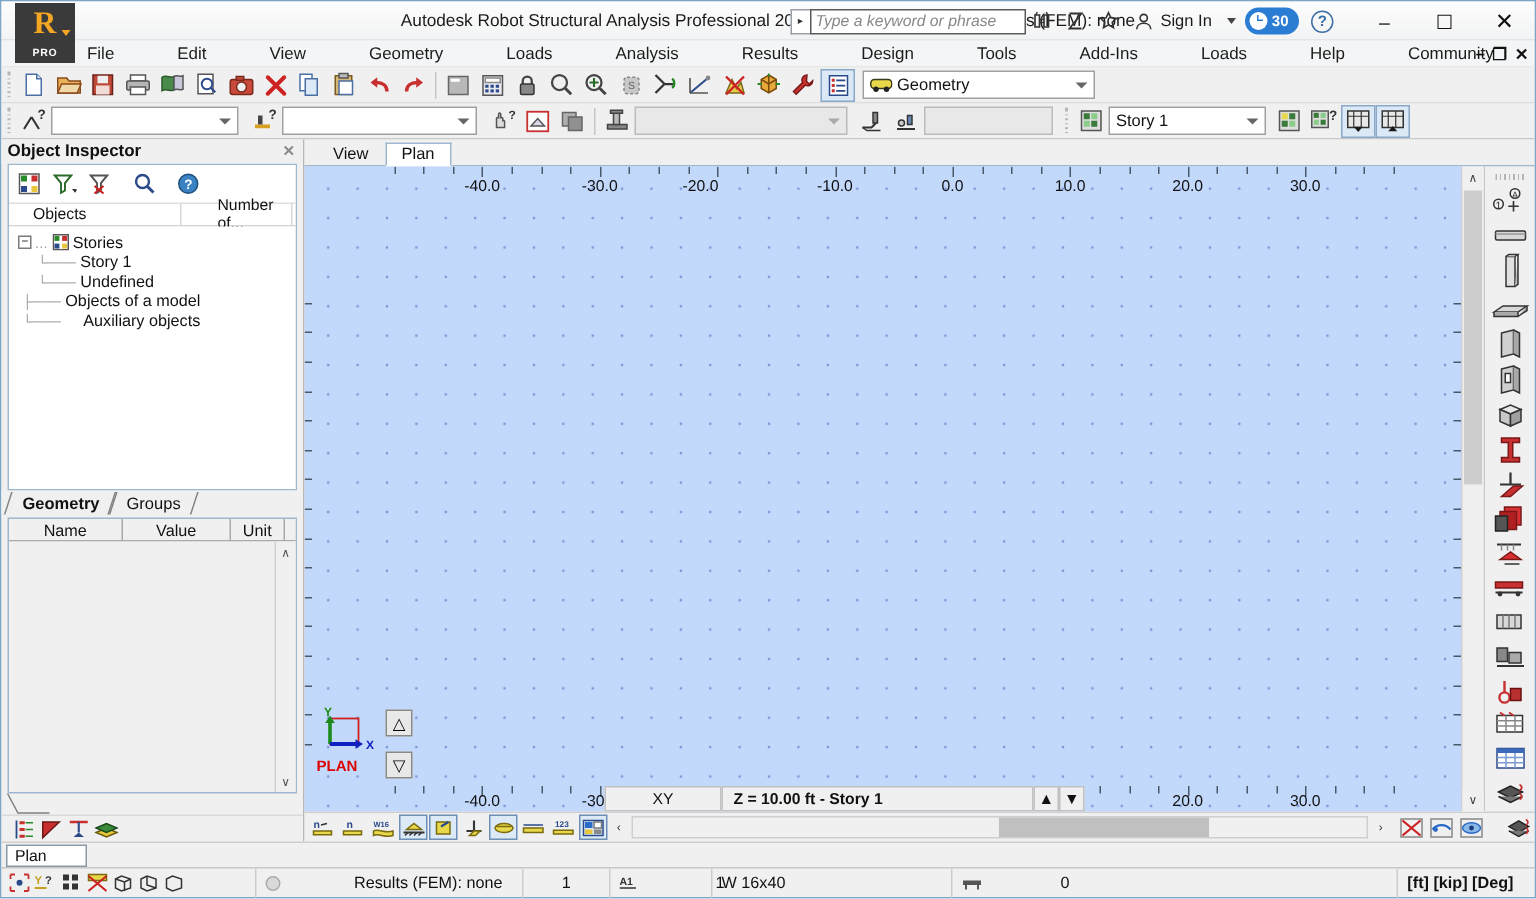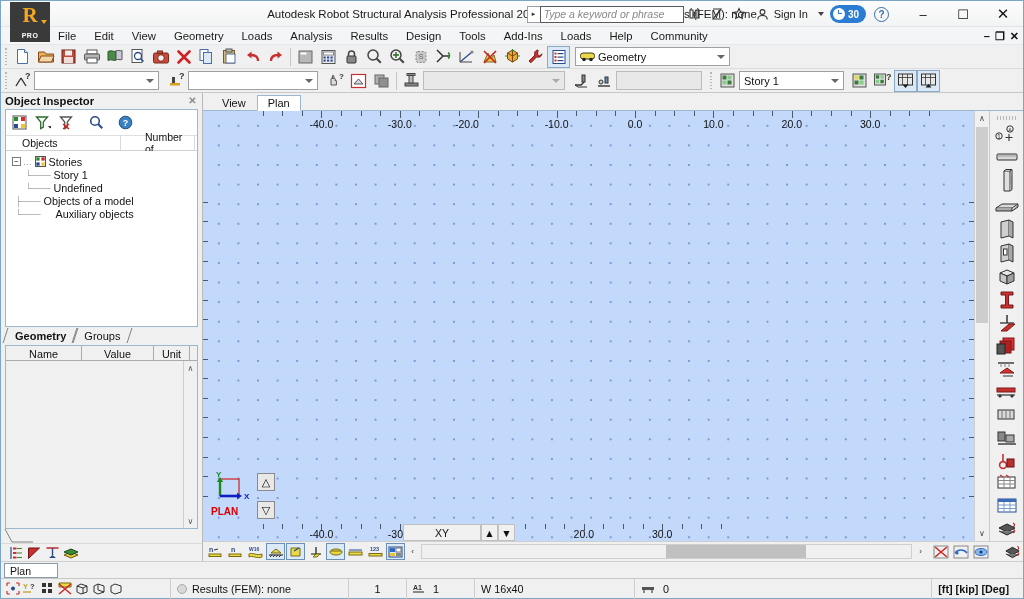--- a/index.html
+++ b/index.html
@@ -141,20 +141,21 @@
   .wbtn:last-child { font-size: 15px; }
 
   
   .menubar {
     height: 18px; min-height: 18px;
     background: #f4f5f6;
     display: flex; align-items: center;
     padding-left: 48px;
     position: relative;
     border-bottom: 1px solid #e6e7e8;
+    gap: 24px;
   }
   .menu-item {
     padding: 0 9px; height: 18px;
     display: flex; align-items: center;
     font-size: 11.3px; color: #1b1b1b;
     cursor: default;
   }
   .mdi-btns {
     position: absolute; right: 4px; top: 0;
     height: 18px; display: flex; align-items: center;
@@ -498,20 +499,21 @@
   }
   .sb-iconcell {
     display: flex; align-items: center; gap: 3px;
     padding: 0 5px; height: 20px;
   }
   .sb-cell {
     height: 20px; display: flex; align-items: center;
     padding: 0 6px;
     border-left: 1px solid #cdcdcd;
     white-space: nowrap;
+    gap: 44px;
   }
   .sb-cell.noborder { border-left: none; }
   .fem-dot {
     width: 10px; height: 10px; border-radius: 50%;
     background: #d9d9d9; border: 1px solid #aaa; margin-right: 5px;
   }
   .spacer { flex: 1; }
   svg { display: block; }
 </style>
 </head>
@@ -1167,20 +1169,21 @@
                 <div class="tick" style="left: 98.8px; top: 0px;"></div>
                 <div class="tick maj" style="left: 118.4px; top: 0px;"></div>
                 <div class="ticklabel" style="left: 118.4px; top: 4px;">-40.0</div>
                 <div class="tick" style="left: 138px; top: 0px;"></div>
                 <div class="tick" style="left: 157.6px; top: 0px;"></div>
                 <div class="tick" style="left: 177.2px; top: 0px;"></div>
                 <div class="tick maj" style="left: 196.8px; top: 0px;"></div>
                 <div class="ticklabel" style="left: 196.8px; top: 4px;">-30.0</div>
               </div>
             <div class="br-seg" style="width:78px;">XY</div>
+            <div class="br-seg" style="width:208px; justify-content:flex-start; padding-left:7px; font-weight:bold;">Z = 10.00 ft - Story 1</div>
             <div class="br-seg" style="width:17px;">▲</div>
             <div class="br-seg" style="width:17px;">▼</div>
             <div style="flex:1; height:17px; position:relative; overflow:hidden;" id="bottomRulerR">
                 <div class="tick" style="left: 10px; top: 0px;"></div>
                 <div class="tick" style="left: 29.6px; top: 0px;"></div>
                 <div class="tick" style="left: 49.2px; top: 0px;"></div>
                 <div class="tick maj" style="left: 68.8px; top: 0px;"></div>
                 <div class="ticklabel" style="left: 68.8px; top: 4px;">20.0</div>
                 <div class="tick" style="left: 88.4px; top: 0px;"></div>
                 <div class="tick" style="left: 108px; top: 0px;"></div>

